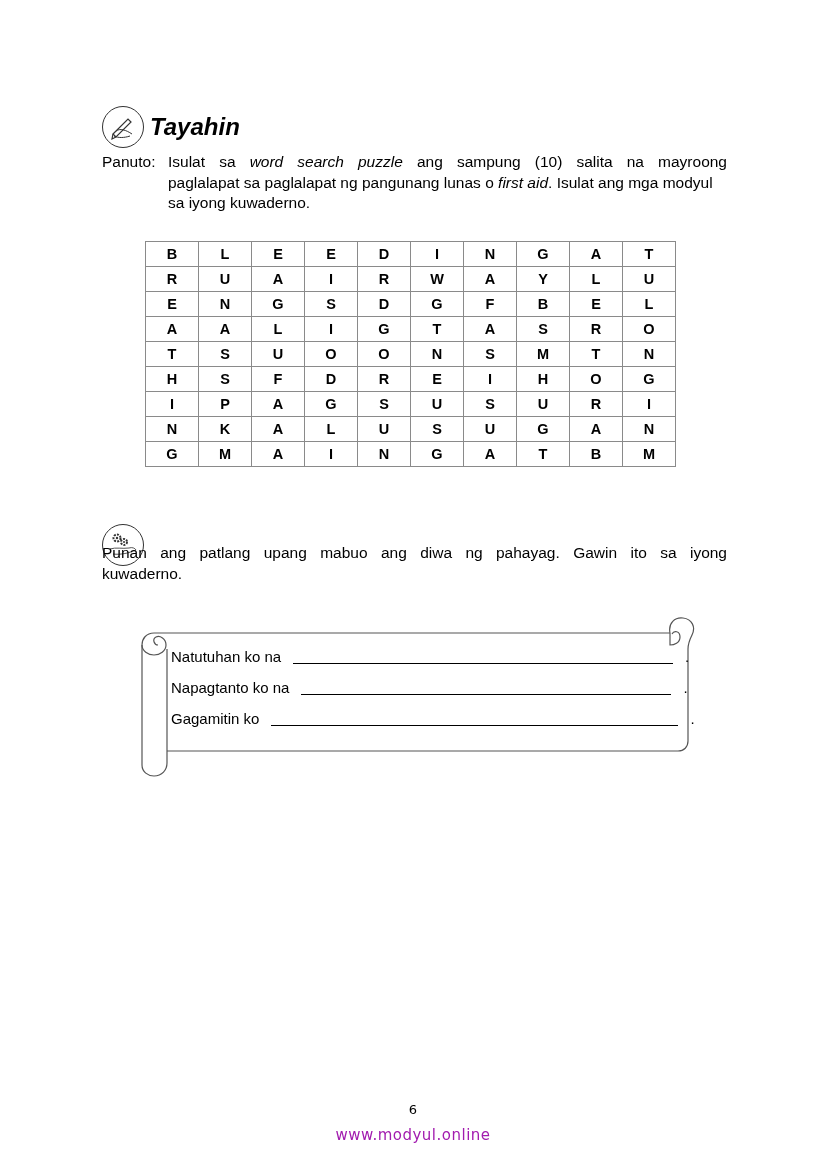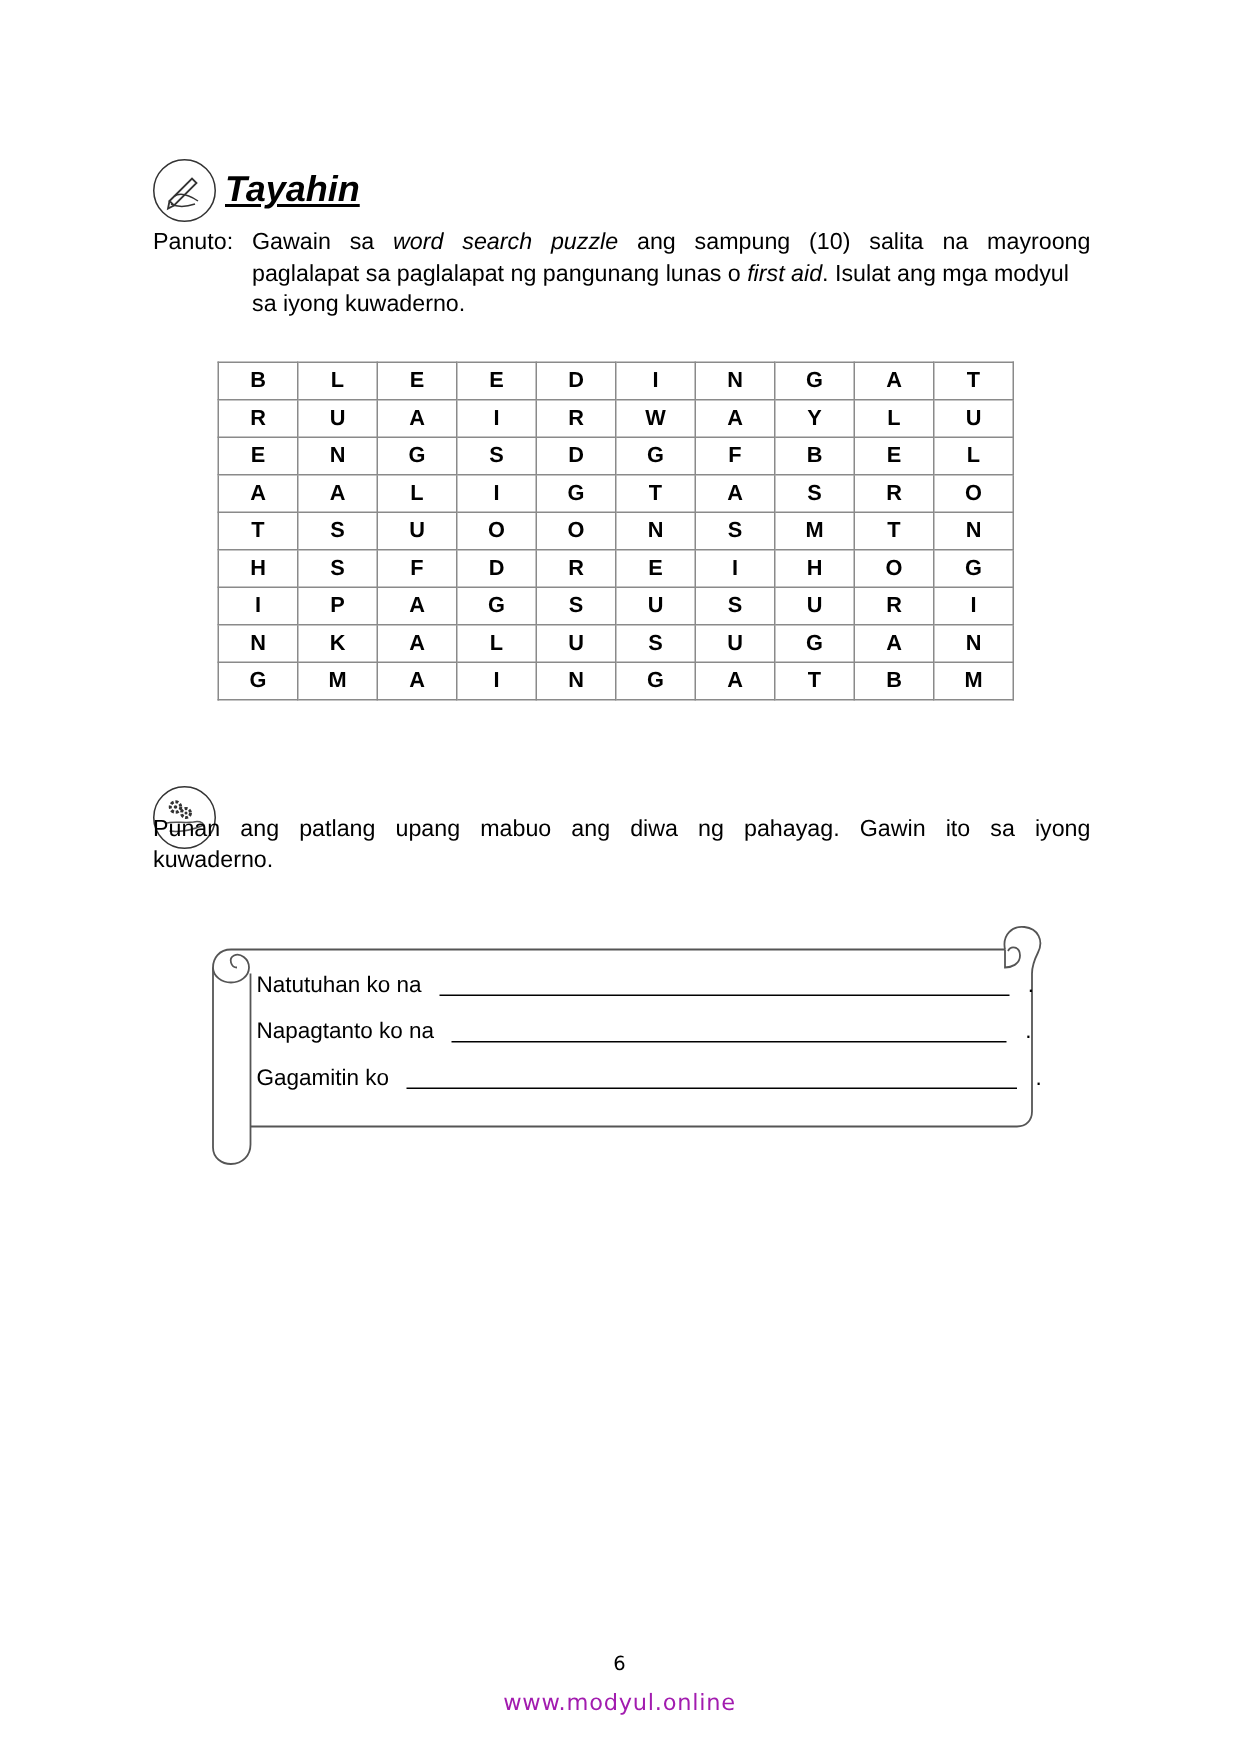--- a/index.html
+++ b/index.html
@@ -1,19 +1,19 @@
 <!DOCTYPE html>
 <html><head>
 <meta charset="utf-8">
 <style>
   html, body { margin:0; padding:0; background:#fff; }
   body { width:826px; height:1169px; position:relative; font-family:"Liberation Sans", sans-serif; color:#000; overflow:hidden; }
   .section-head { position:absolute; left:102px; display:flex; align-items:center; }
   .icon-circle { width:42px; height:42px; border:1.3px solid #333; border-radius:50%; display:flex; align-items:center; justify-content:center; margin-right:6px; box-sizing:border-box; }
-  .section-title { font-weight:bold; font-style:italic; font-size:24px;text-decoration:underline; }
+  .section-title { font-weight:bold; font-style:italic; font-size:24px; }
   .para { position:absolute; font-size:15.5px; line-height:20.5px; }
   .just { text-align:justify; text-align-last:justify; }
   table.grid { position:absolute; left:145px; top:241px; border-collapse:collapse; }
   table.grid td { width:52px; height:24px; border:1px solid #8a8a8a; text-align:center; font-weight:bold; font-size:14.5px; padding:0; }
   .scroll { position:absolute; left:140px; top:615px; width:560px; height:162px; }
   .lines { position:absolute; left:171px; top:648px; font-size:15px; }
   .line { height:31px; display:flex; white-space:nowrap;gap:12px; }
   .blank { border-bottom:1px solid #000; height:15px; display:inline-block; }
   .pageno { position:absolute; left:0; width:826px; top:1102px; text-align:center; font-size:13px; font-family:"DejaVu Sans", sans-serif; }
   .watermark { position:absolute; left:0; width:826px; top:1126px; text-align:center; font-size:15px; color:#a21caf; letter-spacing:0.5px; font-family:"DejaVu Sans", sans-serif; }
@@ -30,21 +30,21 @@
       <path d="M6 24 C10 26 16 26 22 24" fill="none" stroke="#333" stroke-width="1"></path>
     </svg>
   </div>
   <span class="section-title">Tayahin</span>
 </div>
 
 <div class="para" style="left:102px; top:152px; width:625px;">
   <div style="display:flex;">
     <span style="width:66px; flex:none;">Panuto:</span>
     <div style="flex:1;">
-      <div class="just"><span>Gawain sa </span><i>word search puzzle</i><span> ang sampung (10) salita na mayroong</span></div>
+      <div class="just"><span>Isulat sa </span><i>word search puzzle</i><span> ang sampung (10) salita na mayroong</span></div>
       <div><span>paglalapat sa paglalapat ng pangunang lunas o </span><i>first aid</i><span>. Isulat ang mga modyul</span></div>
       <div>sa iyong kuwaderno.</div>
     </div>
   </div>
 </div>
 
 <table class="grid">
   <tbody id="grid-body">
       <tr>
         <td>B</td>

